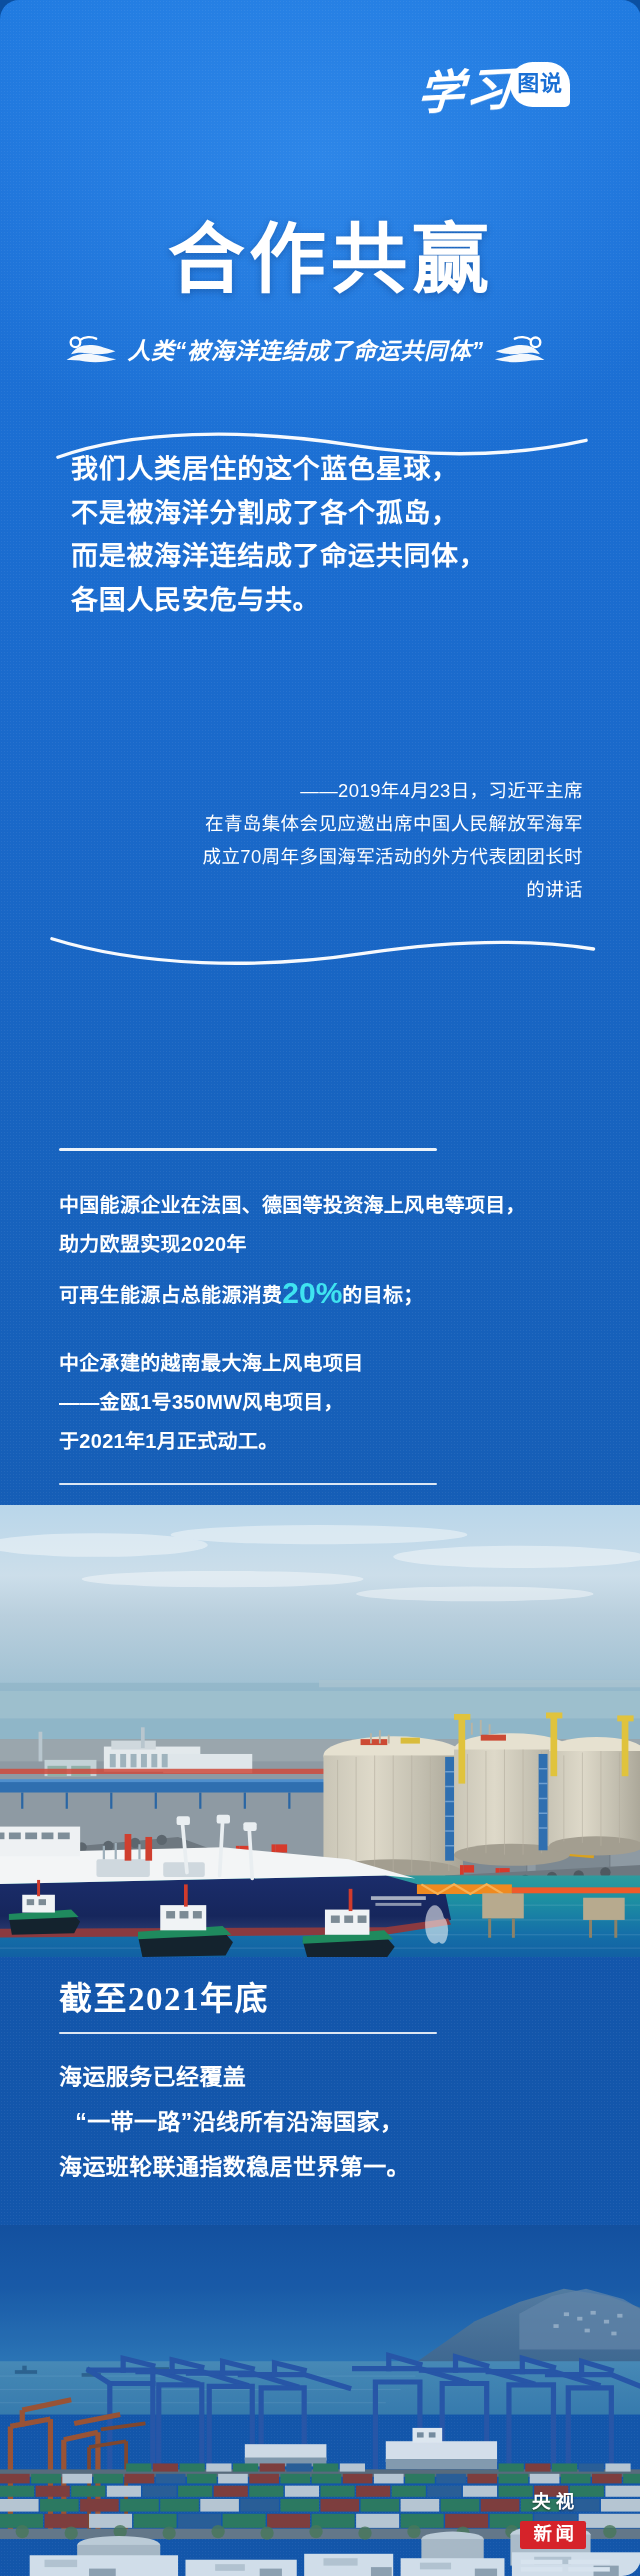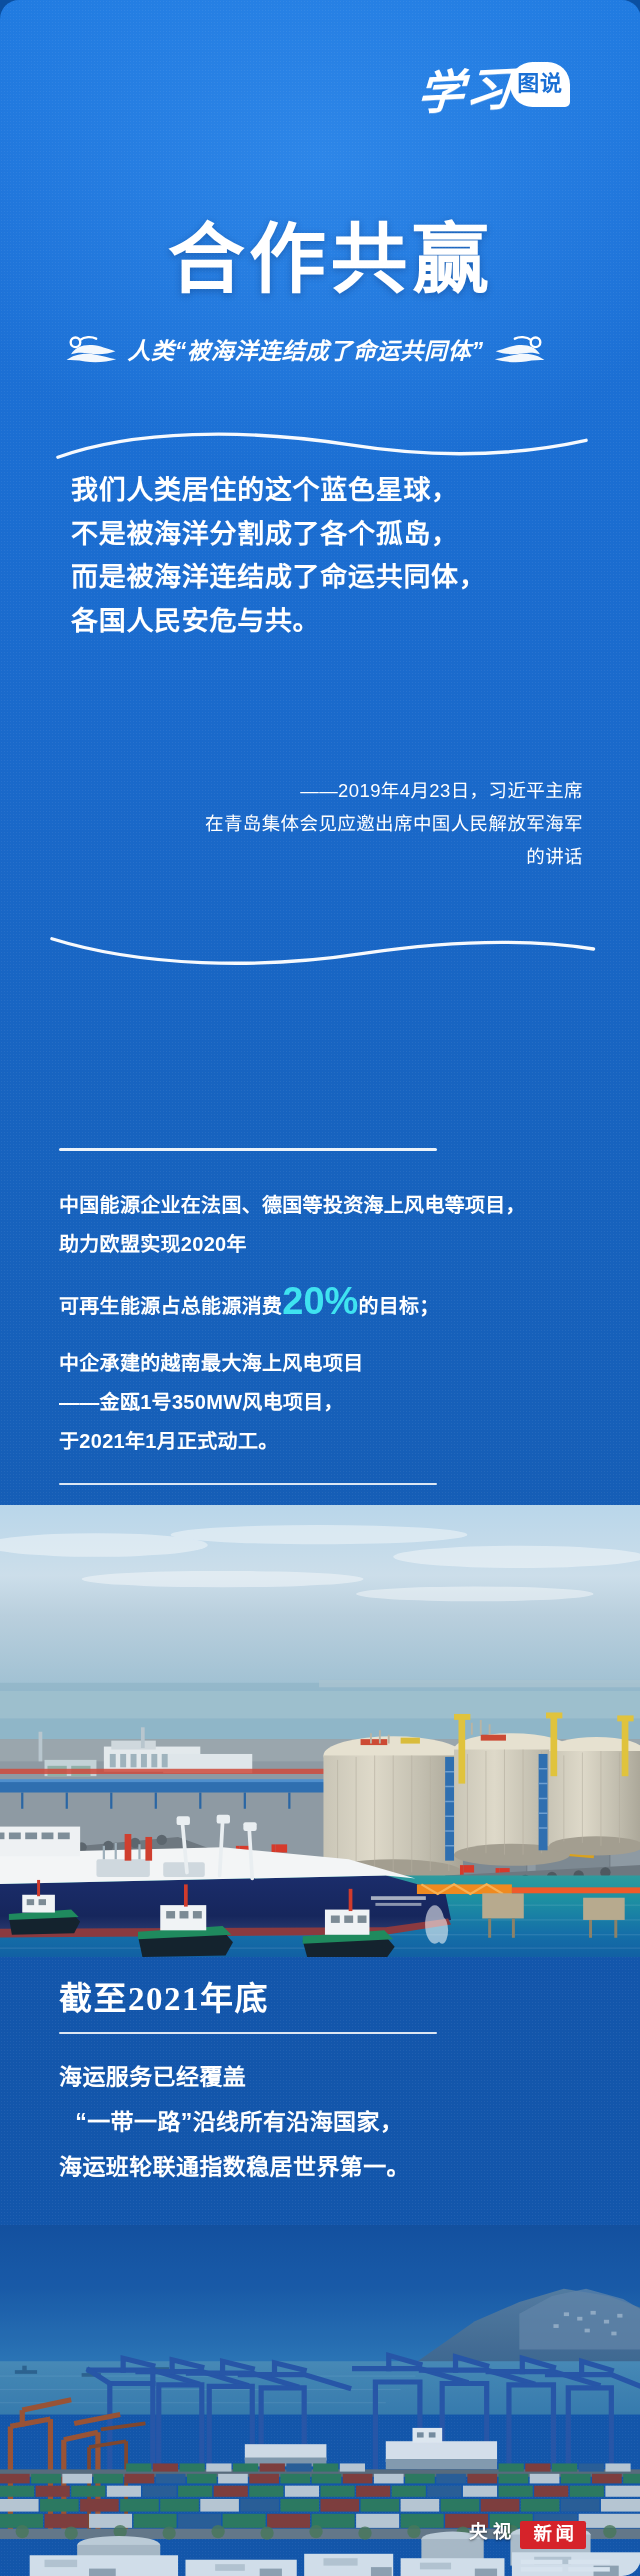--- a/index.html
+++ b/index.html
@@ -99,21 +99,21 @@
     font-style:italic;
     white-space:nowrap;
   }
   .wave-orn { flex:0 0 auto; }
 
   
   .wave-div { position:absolute; left:0; width:641px; z-index:4; }
 
   
   .quote {
-    position:absolute; left:71px; top:469px; width:519px;
+    position:absolute; left:71px; top:448px; width:519px;
     z-index:5;
   }
   .quote p {
     font-size:27px;
     font-weight:700;
     color:#ffffff;
     line-height:1.62;
     letter-spacing:0.7px;
   }
 
@@ -142,21 +142,21 @@
   .body-block { position:absolute; left:59px; z-index:5; width:534px; }
   .body-block p {
     font-size:20px;
     font-weight:700;
     color:#ffffff;
     line-height:1.95;
     letter-spacing:0.3px;
   }
   .hi {
     color:#3fe3f0;
-    font-size:38px;
+    font-size:30px;
     font-weight:700;
     font-family:"Liberation Sans","DejaVu Sans",sans-serif;
     letter-spacing:0;
     vertical-align:-1.5px;
   }
 
   
   .photo { position:absolute; left:0; width:641px; overflow:hidden; z-index:2; }
 
   
@@ -170,21 +170,21 @@
   .closing-rule { position:absolute; left:59px; top:2032px; width:378px; z-index:5; }
   .closing-body { position:absolute; left:59px; top:2055px; width:534px; z-index:5; }
   .closing-body p {
     font-size:23px; font-weight:700; color:#ffffff; line-height:1.95; letter-spacing:0.4px;
   }
   .indent { padding-left:16.3px; }
 
   
   .cctv {
     position:absolute; right:55px; bottom:27px; z-index:8;
-    display:flex; flex-direction:row; align-items:center; gap:3.7px;
+    display:flex; flex-direction:column; align-items:center; gap:3.7px;
   }
   .cctv-top {
     color:#ffffff; font-size:18.5px; font-weight:700; letter-spacing:5.2px;
     text-indent:5.2px; line-height:1;
     text-shadow:0 0.7px 2.2px rgba(0,0,0,.55);
   }
   .cctv-bot {
     background:#d6232a; color:#ffffff;
     font-size:18.5px; font-weight:700; letter-spacing:3.7px; text-indent:3.7px;
     line-height:1; padding:4.4px 8.2px 5.2px 9.6px;
@@ -235,20 +235,21 @@
   <div class="quote">
     <p>我们人类居住的这个蓝色星球，</p>
     <p>不是被海洋分割成了各个孤岛，</p>
     <p>而是被海洋连结成了命运共同体，</p>
     <p>各国人民安危与共。</p>
   </div>
 
   <div class="attrib">
     <p>——2019年4月23日，习近平主席</p>
     <p>在青岛集体会见应邀出席中国人民解放军海军</p>
+    <p>成立70周年多国海军活动的外方代表团团长时</p>
     <p>的讲话</p>
   </div>
 
   <div class="wave-div" style="top:927px">
     <svg width="641" height="44" viewBox="0 0 864 60" preserveAspectRatio="none">
       <path d="M70 16 C190 54, 350 58, 490 36 C610 18, 710 16, 800 30" fill="none" stroke="#ffffff" stroke-width="4.5" stroke-linecap="round" opacity=".96"></path>
     </svg>
   </div>
 
   <div class="sec-a">

